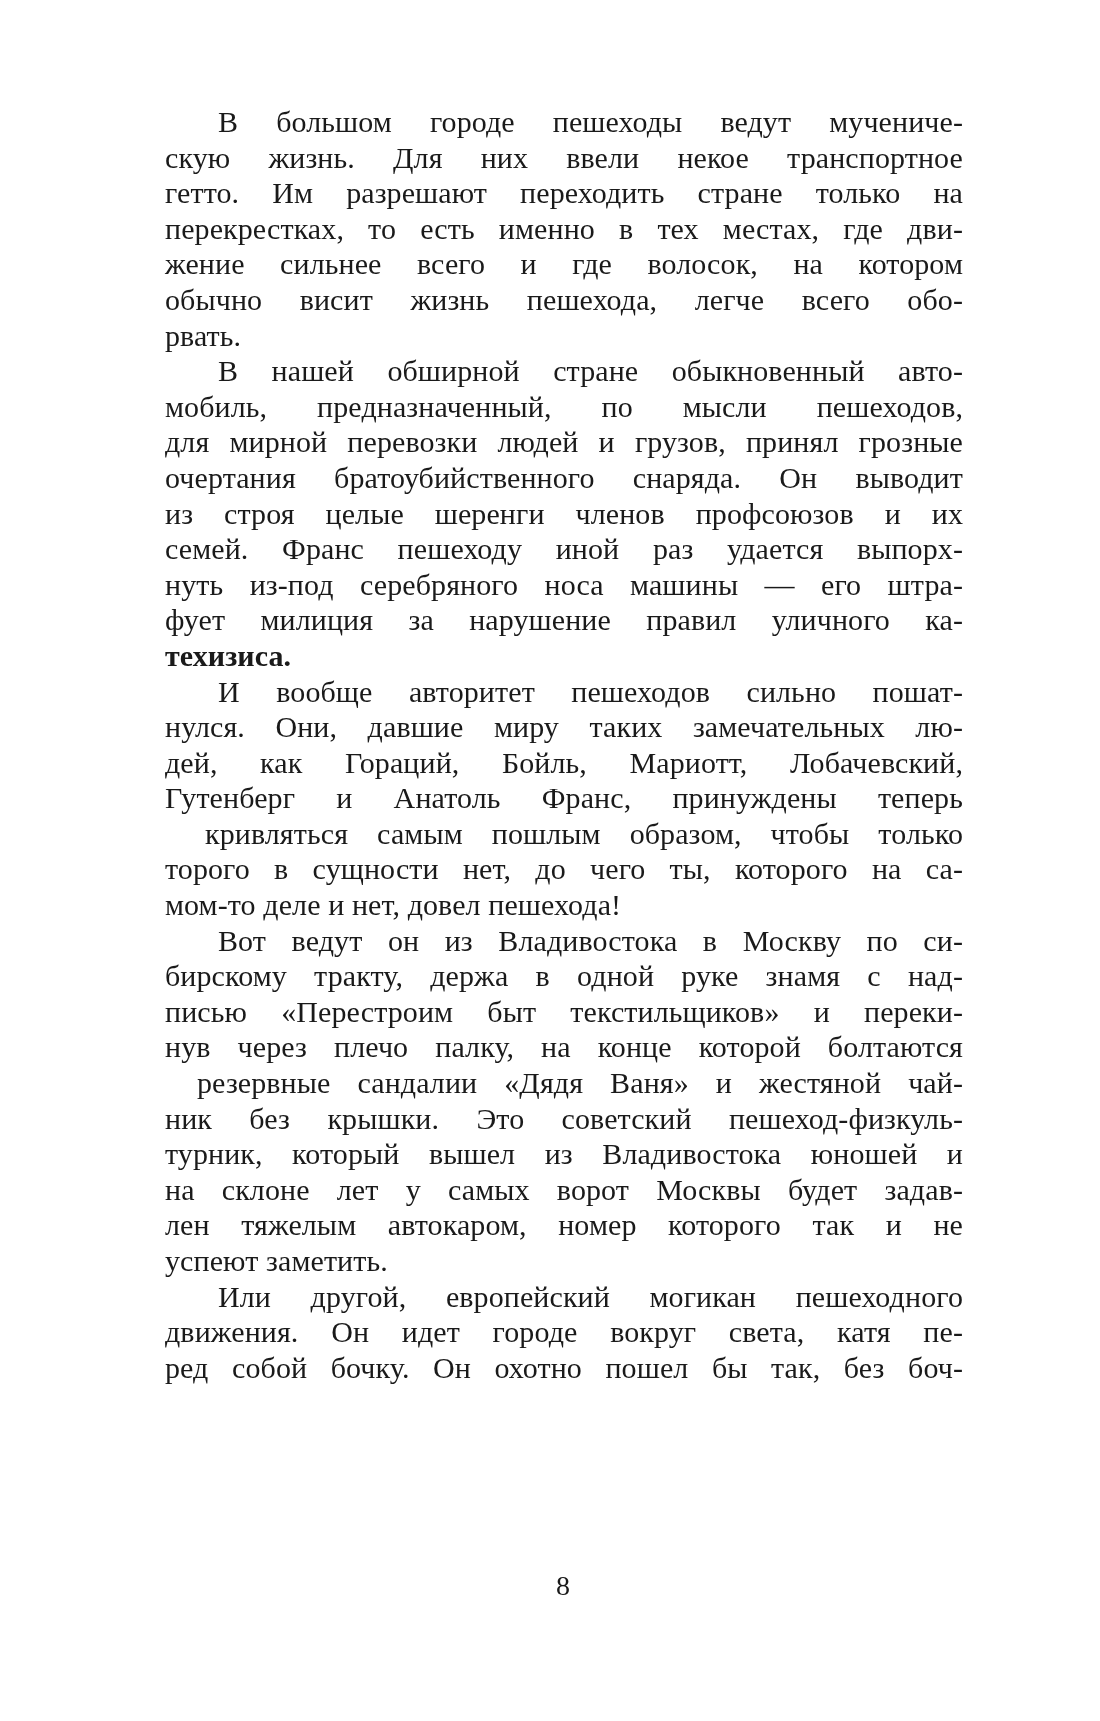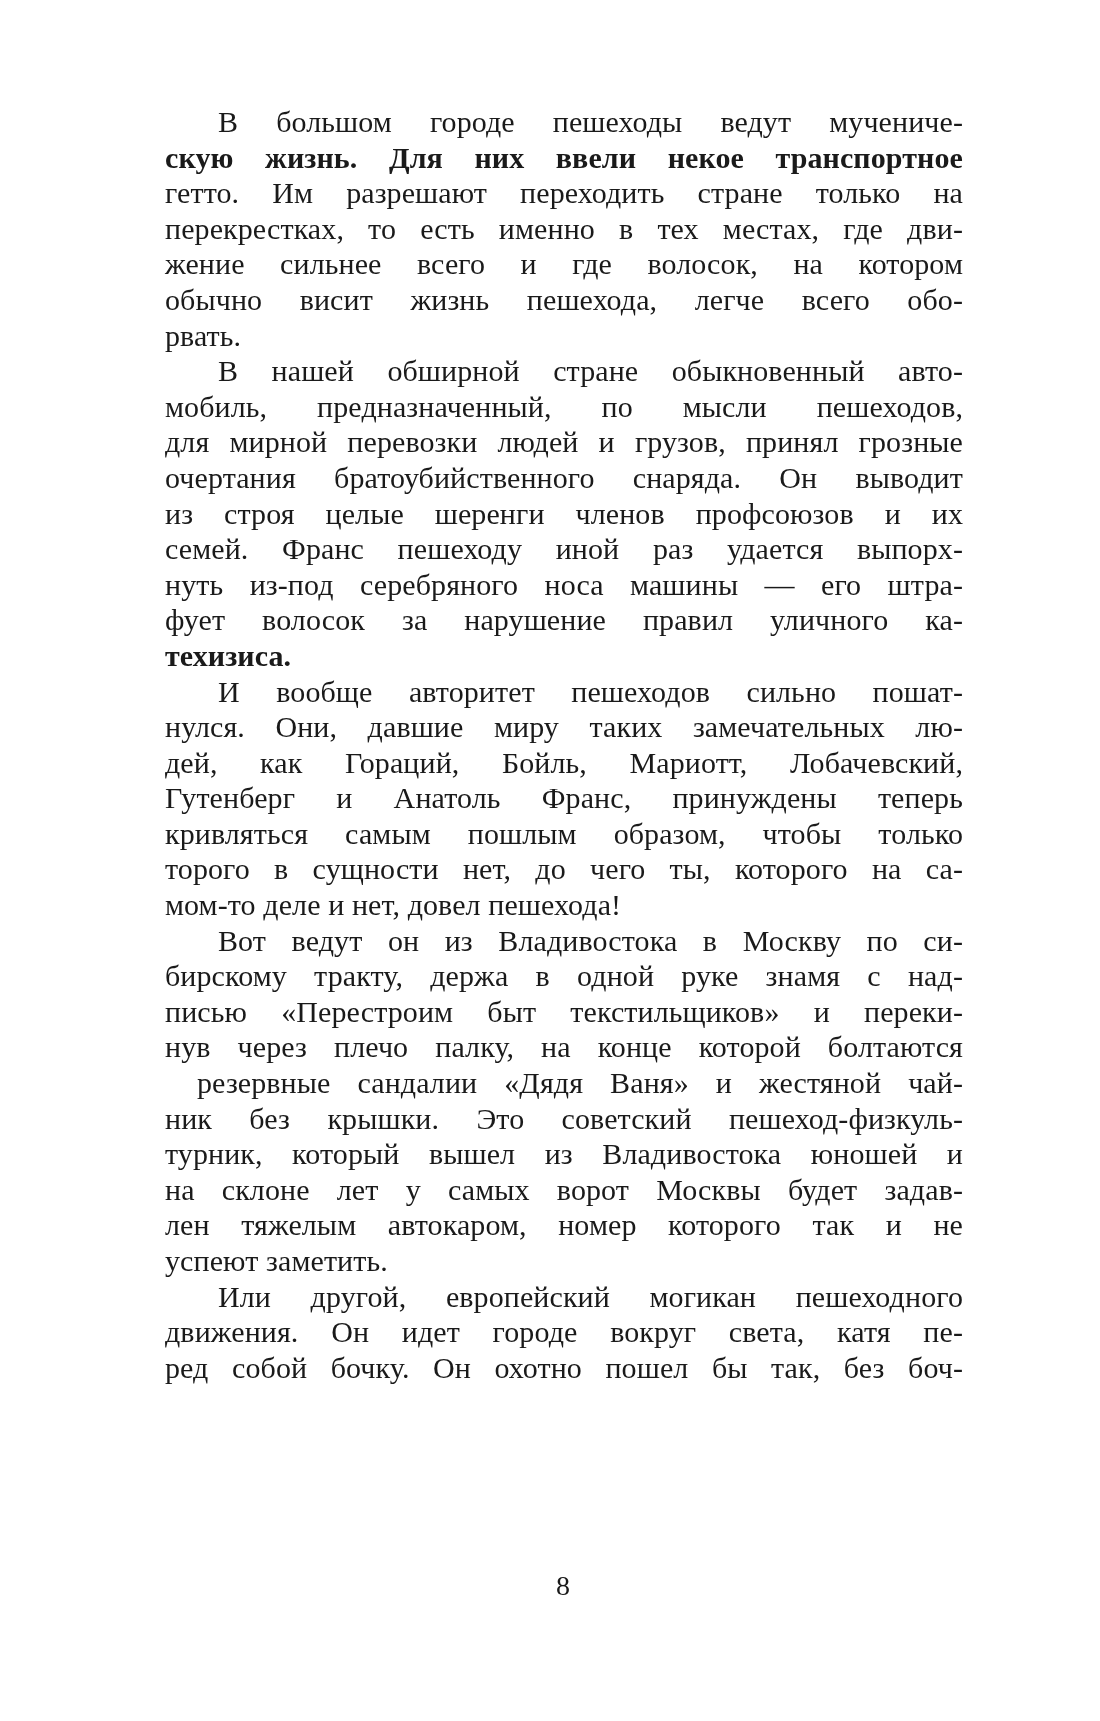--- a/index.html
+++ b/index.html
@@ -57,46 +57,46 @@
   }
 </style>
 </head>
 <body>
 
 <div class="page">
   <div class="text-block">
 
     <div class="paragraph">
       <div class="line indent" style="white-space: nowrap; word-spacing: 0px;">В большом городе пешеходы ведут мучениче-</div>
-      <div class="line" style="white-space: nowrap; word-spacing: 0px; font-weight: bold;">скую жизнь. Для них ввели некое транспортное</div>
+      <div class="line" style="white-space: nowrap; word-spacing: 0px;">скую жизнь. Для них ввели некое транспортное</div>
       <div class="line" style="white-space: nowrap; word-spacing: 0px;">гетто. Им разрешают переходить стране только на</div>
       <div class="line" style="white-space: nowrap; word-spacing: 0px;">перекрестках, то есть именно в тех местах, где дви-</div>
       <div class="line" style="white-space: nowrap; word-spacing: 0px;">жение сильнее всего и где волосок, на котором</div>
       <div class="line" style="white-space: nowrap; word-spacing: 0px;">обычно висит жизнь пешехода, легче всего обо-</div>
       <div class="line last" style="white-space: nowrap;">рвать.</div>
     </div>
 
     <div class="paragraph">
       <div class="line indent" style="white-space: nowrap; word-spacing: 0px;">В нашей обширной стране обыкновенный авто-</div>
       <div class="line" style="white-space: nowrap; word-spacing: 0px;">мобиль, предназначенный, по мысли пешеходов,</div>
       <div class="line" style="white-space: nowrap; word-spacing: 0px;">для мирной перевозки людей и грузов, принял грозные</div>
       <div class="line" style="white-space: nowrap; word-spacing: 0px;">очертания братоубийственного снаряда. Он выводит</div>
       <div class="line" style="white-space: nowrap; word-spacing: 0px;">из строя целые шеренги членов профсоюзов и их</div>
       <div class="line" style="white-space: nowrap; word-spacing: 0px;">семей. Франс пешеходу иной раз удается выпорх-</div>
       <div class="line" style="white-space: nowrap; word-spacing: 0px;">нуть из-под серебряного носа машины — его штра-</div>
-      <div class="line" style="white-space: nowrap; word-spacing: 0px;">фует волосок за нарушение правил уличного ка-</div>
+      <div class="line" style="white-space: nowrap; word-spacing: 0px;">фует милиция за нарушение правил уличного ка-</div>
       <div class="line last" style="white-space: nowrap; font-weight: bold;">техизиса.</div>
     </div>
 
     <div class="paragraph">
       <div class="line indent" style="white-space: nowrap; word-spacing: 0px;">И вообще авторитет пешеходов сильно пошат-</div>
       <div class="line" style="white-space: nowrap; word-spacing: 0px;">нулся. Они, давшие миру таких замечательных лю-</div>
       <div class="line" style="white-space: nowrap; word-spacing: 0px;">дей, как Гораций, Бойль, Мариотт, Лобачевский,</div>
       <div class="line" style="white-space: nowrap; word-spacing: 0px;">Гутенберг и Анатоль Франс, принуждены теперь</div>
-      <div class="line" style="white-space: nowrap; word-spacing: 0px;">кривляться самым пошлым образом, чтобы только</div>
+      <div class="line" style="white-space: nowrap; word-spacing: 0px; margin-left: 40px;">кривляться самым пошлым образом, чтобы только</div>
       <div class="line" style="white-space: nowrap; word-spacing: 0px;">торого в сущности нет, до чего ты, которого на са-</div>
       <div class="line last" style="white-space: nowrap;">мом-то деле и нет, довел пешехода!</div>
     </div>
 
     <div class="paragraph">
       <div class="line indent" style="white-space: nowrap; word-spacing: 0px;">Вот ведут он из Владивостока в Москву по си-</div>
       <div class="line" style="white-space: nowrap; word-spacing: 0px;">бирскому тракту, держа в одной руке знамя с над-</div>
       <div class="line" style="white-space: nowrap; word-spacing: 0px;">писью «Перестроим быт текстильщиков» и переки-</div>
       <div class="line" style="white-space: nowrap; word-spacing: 0px;">нув через плечо палку, на конце которой болтаются</div>
       <div class="line" style="white-space: nowrap; word-spacing: 0px; margin-left: 32px;">резервные сандалии «Дядя Ваня» и жестяной чай-</div>

